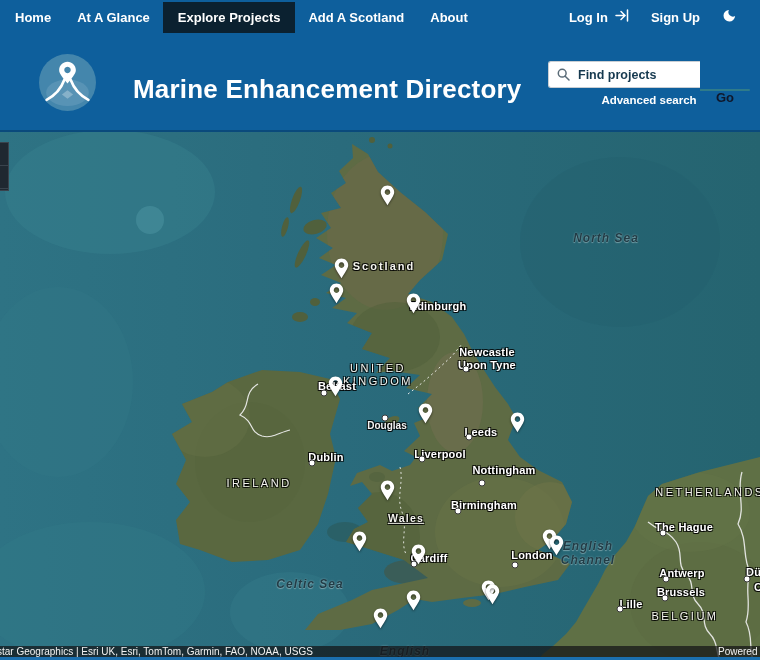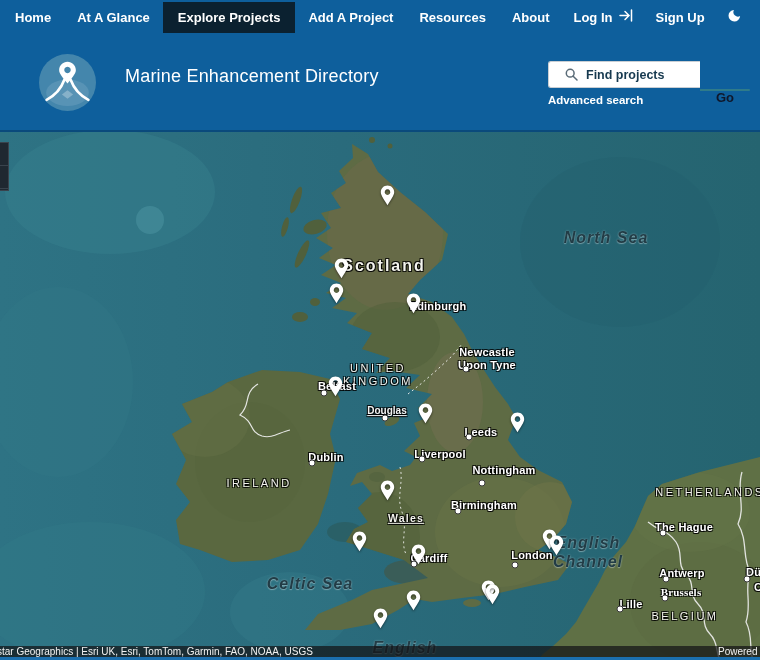--- a/index.html
+++ b/index.html
@@ -7,40 +7,40 @@
   
   .topnav{height:34px;background:#0e5f9c;display:flex;align-items:center;justify-content:space-between;padding:0 12px 0 2px;}
   .nav-left,.nav-right{display:flex;}
   .nav-item{color:#fff;font-size:13px;font-weight:bold;padding:8px 13px;cursor:pointer;white-space:nowrap;display:flex;align-items:center;gap:7px;}
   .nav-item.active{background:#0b2130;padding:8px 15px;}
   .nav-right .nav-item{padding:8px 11px;}
   .moonbtn{padding:8px 6px 8px 10px;}
   
   .header{height:96px;background:#0e5f9c;position:relative;border-bottom:2px solid #0a4a7c;}
   .logo{position:absolute;left:39px;top:20px;width:57px;height:57px;cursor:pointer;}
-  .title{position:absolute;left:117px;top:24px;margin:8px;color:#fff;font-size:18px;font-weight:normal;letter-spacing:.2px;}
+  .title{position:absolute;left:117px;top:24px;margin:16px;color:#fff;font-size:26px;font-weight:bold;letter-spacing:.2px;}
   .search-area{position:absolute;right:10px;top:27px;width:202px;}
   .search-row{display:flex;height:27px;}
-  .search-box{flex:1;background:#fff;border:1px solid #c9ced3;border-right:none;border-radius:3px 0 0 3px;display:flex;align-items:center;padding:0 6px 0 16px;}
+  .search-box{flex:1;background:#fff;border:1px solid #c9ced3;border-right:none;border-radius:3px 0 0 3px;display:flex;align-items:center;padding:0 6px 0 8px;}
   .search-box input{border:none;outline:none;width:100%;font-family:"Liberation Sans",sans-serif;font-size:12.5px;font-weight:bold;color:#16394f;background:transparent;}
   .search-box input::placeholder{color:#16394f;opacity:1;}
   .gobtn{width:50px;background:#2f7b8a;color:#0f172a;border:none;border-radius:0 3px 3px 0;font-family:"Liberation Sans",sans-serif;font-size:13px;font-weight:bold;cursor:pointer;margin-top:28px;}
-  .advanced{display:block;text-align:left;color:#fff;font-size:11.5px;font-weight:bold;margin-top:6px;text-decoration:none;cursor:pointer;}
+  .advanced{display:block;text-align:center;color:#fff;font-size:11.5px;font-weight:bold;margin-top:6px;text-decoration:none;cursor:pointer;}
   
   .map{position:relative;width:760px;height:530px;overflow:hidden;background:#29697a;cursor:grab;}
   .terrain{position:absolute;left:0;top:0;width:760px;height:530px;}
   #labels,#pins{position:absolute;inset:0;}
   .mlabel{position:absolute;transform:translate(-50%,-50%);white-space:pre-line;text-align:center;line-height:1.18;pointer-events:none;
     text-shadow:-1px -1px 0 rgba(0,0,0,.8),1px -1px 0 rgba(0,0,0,.8),-1px 1px 0 rgba(0,0,0,.8),1px 1px 0 rgba(0,0,0,.8);}
   .city{font-size:11px;font-weight:bold;color:#fff;letter-spacing:.2px;}
   .town{font-size:10px;font-weight:bold;color:#f2f2f2;}
   .country{font-size:11px;font-weight:normal;color:#f4f4ee;letter-spacing:2.5px;}
-  .region{font-size:16px;font-weight:bold;color:#f4f4ee;letter-spacing:2px;}
+  .region{font-size:11px;font-weight:bold;color:#f4f4ee;letter-spacing:2px;}
   .region.small{font-size:10.5px;letter-spacing:1.2px;}
-  .sea{font-size:16px;font-weight:bold;font-style:italic;color:#223c46;letter-spacing:1px;
+  .sea{font-size:12px;font-weight:bold;font-style:italic;color:#223c46;letter-spacing:1px;
     text-shadow:0 0 2px rgba(195,225,230,.5),0 1px 1px rgba(255,255,255,.3);}
   .alignleft{transform:translate(0,-50%);text-align:left;}
   .cdot{position:absolute;width:5px;height:5px;border-radius:50%;background:#fff;border:1px solid #3c3c3c;transform:translate(-50%,-50%);}
   .pin{position:absolute;width:15px;height:21px;filter:drop-shadow(0 1px 1px rgba(0,0,0,.5));cursor:pointer;}
   .zoomctl{position:absolute;left:0;top:10px;width:8px;height:47px;background:#1f2831;border:1px solid #39434d;border-left:none;}
   .zoomctl .zc{height:22px;border-bottom:1px solid #39434d;}
   .attribution{position:absolute;left:0;bottom:5px;height:11px;width:100%;background:rgba(20,20,22,.72);color:#f2f2f2;
     font-size:10px;line-height:11px;white-space:nowrap;}
   .attribution .attr-main{position:absolute;left:-3px;top:0;}
   .attribution .powered{position:absolute;left:718px;top:0;}
@@ -49,22 +49,21 @@
 </head>
 <body>
 
 <div class="page">
 
   <nav class="topnav">
     <div class="nav-left" id="nav-left">
         <div class="nav-item">Home</div>
         <div class="nav-item">At A Glance</div>
         <div class="nav-item active">Explore Projects</div>
-        <div class="nav-item">Add A Project</div>
-        <div class="nav-item">Resources</div>
+        <div class="nav-item">Add A Scotland</div>
         <div class="nav-item">About</div>
       </div>
     <div class="nav-right">
       <div class="nav-item">
         <span>Log In</span>
         <span>
           <svg width="14" height="13" viewBox="0 0 14 13">
               <path d="M1 6.5h7.5M6 2.5l4 4-4 4M12.5 1v11" stroke="#fff" stroke-width="1.5" fill="none" stroke-linecap="round"></path>
             </svg>
         </span>
@@ -208,27 +207,27 @@
         <div class="mlabel city" style="left: 484px; top: 373px;">Birmingham</div>
         <div class="cdot" style="left: 458px; top: 379px;"></div>
         <div class="mlabel city" style="left: 532px; top: 423px;">London</div>
         <div class="cdot" style="left: 515px; top: 433px;"></div>
         <div class="mlabel city" style="left: 429px; top: 426px;">Cardiff</div>
         <div class="cdot" style="left: 414px; top: 432px;"></div>
         <div class="mlabel city" style="left: 337px; top: 254px;">Belfast</div>
         <div class="cdot" style="left: 324px; top: 261px;"></div>
         <div class="mlabel city" style="left: 326px; top: 325px;">Dublin</div>
         <div class="cdot" style="left: 312px; top: 331px;"></div>
-        <div class="mlabel town" style="left: 387px; top: 279px; text-decoration: underline;">Douglas</div>
+        <div class="mlabel town" style="left: 387px; top: 294px;">Douglas</div>
         <div class="cdot" style="left: 385px; top: 286px;"></div>
         <div class="mlabel city" style="left: 684px; top: 395px;">The Hague</div>
         <div class="cdot" style="left: 663px; top: 401px;"></div>
         <div class="mlabel city" style="left: 682px; top: 441px;">Antwerp</div>
         <div class="cdot" style="left: 666px; top: 447px;"></div>
-        <div class="mlabel city" style="left: 681px; top: 460px; font-family: Liberation Serif, serif;">Brussels</div>
+        <div class="mlabel city" style="left: 681px; top: 460px;">Brussels</div>
         <div class="cdot" style="left: 665px; top: 466px;"></div>
         <div class="mlabel city" style="left: 631px; top: 472px;">Lille</div>
         <div class="cdot" style="left: 620px; top: 477px;"></div>
         <div class="mlabel city alignleft" style="left: 746px; top: 440px;">Düsseldorf</div>
         <div class="cdot" style="left: 747px; top: 447px;"></div>
         <div class="mlabel city alignleft" style="left: 754px; top: 455px;">Cologne</div>
       </div>
     <div id="pins">
         <div class="pin" style="left: 379.5px; top: 53px;"><svg width="15" height="21" viewBox="0 0 15 21">
             <path fill-rule="evenodd" fill="#fff" d="M7.5,0.5 C3.7,0.5 0.8,3.4 0.8,7.1 C0.8,9.8 2.2,11.7 7.5,20.3 C12.8,11.7 14.2,9.8 14.2,7.1 C14.2,3.4 11.3,0.5 7.5,0.5 Z M7.5,4.3 A2.8,2.8 0 1 1 7.49,4.3 Z"></path>

